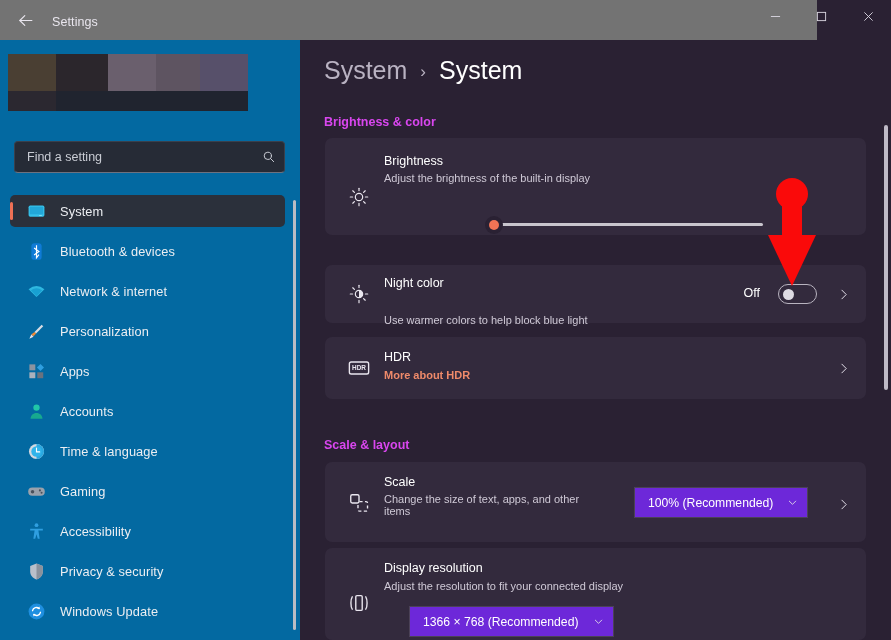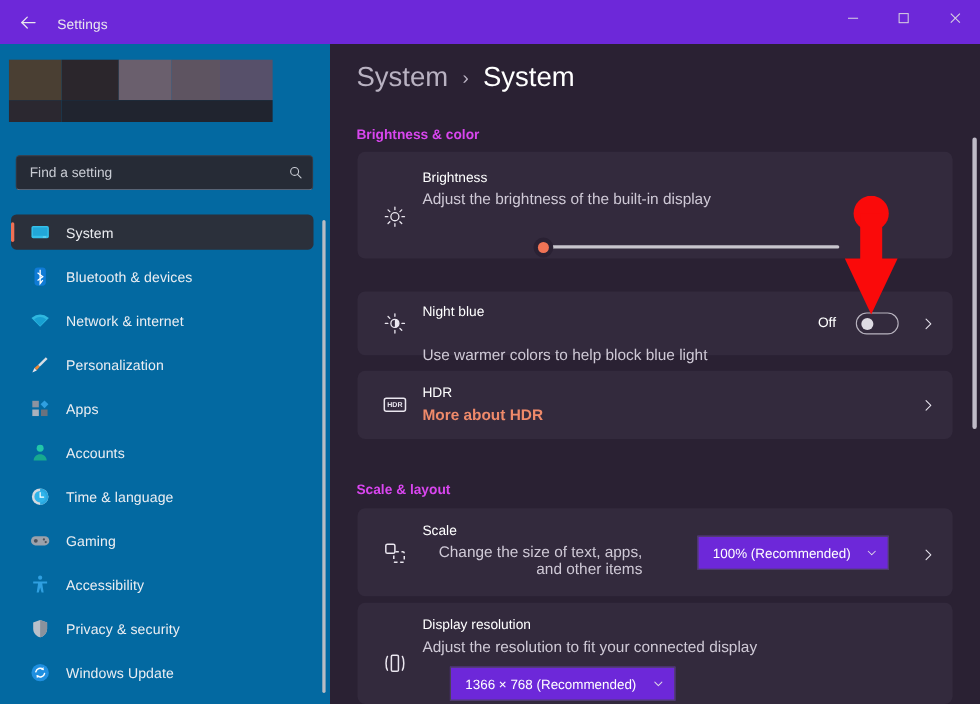--- a/index.html
+++ b/index.html
@@ -5,22 +5,22 @@
   * { box-sizing: border-box; margin: 0; padding: 0; }
   html, body {
     width: 891px; height: 640px; overflow: hidden;
     font-family: "Liberation Sans", sans-serif;
     background: #2a2133; color: #ffffff;
   }
   #app { position: relative; width: 891px; height: 640px; background: #2a2133; }
 
   
   #titlebar {
-    position: absolute; top: 0; left: 0; width: 891px; height: 40px;
-    background: #6d28d9; z-index: 30;
+    position: absolute; top: 0; left: 0; width: 817px; height: 40px;
+    background: #737373; z-index: 30;
   }
   #back-btn {
     position: absolute; left: 10px; top: 6px; width: 30px; height: 28px;
     display: flex; align-items: center; justify-content: center;
     border-radius: 4px; cursor: pointer;
   }
   #back-btn svg { width: 17px; height: 17px; }
   #app-title {
     position: absolute; left: 52px; top: 15px;
     font-size: 12.5px; color: #e9e6ee; letter-spacing: .1px;
@@ -107,21 +107,21 @@
   #card-scale      { top: 422px; height: 80px; }
   #card-resolution { top: 508px; height: 92px; }
 
   .card-icon {
     position: absolute; left: 17px; width: 34px; height: 34px;
     display: flex; align-items: center; justify-content: center;
   }
   .card-icon svg { width: 22px; height: 22px; }
 
   .card-title { position: absolute; left: 59px; font-size: 12.5px; color: #ffffff; }
-  .card-sub  { position: absolute; left: 59px; font-size: 14px; color: #cfc9d6; text-align: right; }
+  .card-sub  { position: absolute; left: 59px; font-size: 11px; color: #cfc9d6; }
   .card-sub.accent { color: #ef8a6a; font-weight: bold; }
 
   .chev {
     position: absolute; right: 14px; width: 18px; height: 18px;
     display: flex; align-items: center; justify-content: center; cursor: pointer;
   }
   .chev svg { width: 13px; height: 13px; }
 
   
   #brightness-slider {
@@ -391,21 +391,21 @@
           <path d="M12 8a4 4 0 0 1 0 8 4 4 0 0 1-2.8-6.8A4 4 0 0 0 12 16" fill="#eae6ef" stroke="none"></path>
           <circle cx="12" cy="12" r="4"></circle>
           <line x1="12" y1="2.5" x2="12" y2="5"></line>
             <line x1="12" y1="19" x2="12" y2="21.5"></line>
           <line x1="2.5" y1="12" x2="5" y2="12"></line>
             <line x1="19" y1="12" x2="21.5" y2="12"></line>
           <line x1="5.2" y1="5.2" x2="7" y2="7"></line>
             <line x1="17" y1="17" x2="18.8" y2="18.8"></line>
         </svg>
       </span>
-      <div class="card-title" style="top:11px;">Night blue</div>
+      <div class="card-title" style="top:11px;">Night color</div>
       <div class="card-sub" style="top:30px;margin-top:19px;">Use warmer colors to help block blue light</div>
       <div id="nl-state">Off</div>
       <div id="nl-toggle">
         <div id="nl-knob"></div>
       </div>
       <div class="chev" style="top:20px;">
         <svg viewBox="0 0 24 24" fill="none" stroke="#e6e2ec" stroke-width="1.8" stroke-linecap="round" stroke-linejoin="round">
             <polyline points="9,4 17,12 9,20"></polyline>
           </svg>
       </div>

